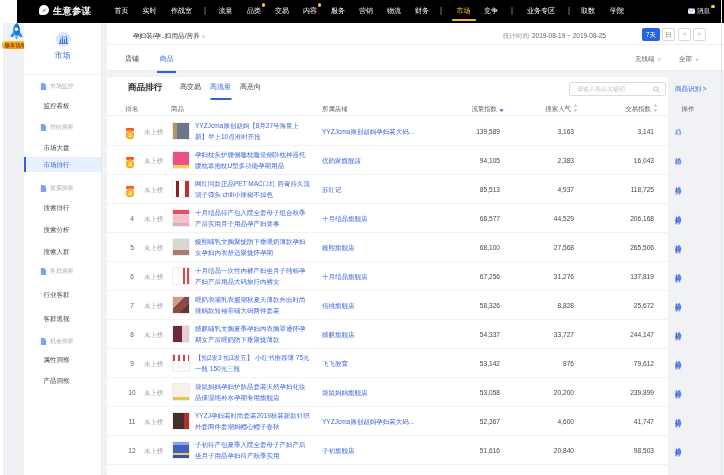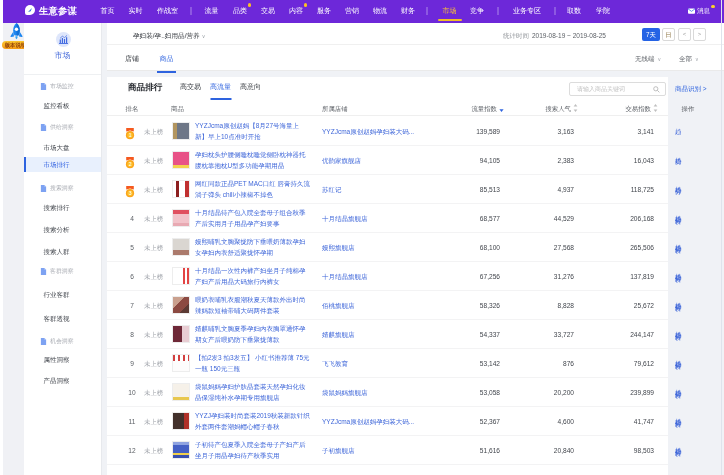--- a/index.html
+++ b/index.html
@@ -1,18 +1,18 @@
 <!DOCTYPE html>
 <html><head><meta charset="utf-8">
 <style>
 *{margin:0;padding:0;box-sizing:border-box}
 html,body{width:724px;height:475px;overflow:hidden;background:#fff;font-family:"Liberation Sans",sans-serif;-webkit-font-smoothing:antialiased}
 #app{position:absolute;left:0;top:0;width:724px;height:475px}
 
-.hd{position:absolute;left:3px;top:0;right:0;height:24px;background:#6d28d9}
+.hd{position:absolute;left:17px;top:0;right:0;height:24px;background:#000000}
 .logo-ic{position:absolute;left:21.5px;top:5px;width:10px;height:10px;background:#fff;border-radius:50% 50% 50% 2px}
 .logo-ic svg{position:absolute;left:2px;top:2px}
 .logo-tx{position:absolute;left:36px;top:0;line-height:23px;color:#fff;font-size:9.3px;font-weight:bold;letter-spacing:0.2px}
 .ni{position:absolute;top:0;line-height:22px;color:#fff;font-size:7px;transform:translateX(-50%);white-space:nowrap}
 .nd{position:absolute;top:7px;width:1px;height:8px;background:rgba(255,255,255,.45);transform:translateX(-50%)}
 .ni .dot{position:absolute;right:-4px;top:3px;width:3.5px;height:3.5px;border-radius:50%;background:#fbbf24}
 .ni.cur{color:#fbc233}
 .ni.cur:after{content:"";position:absolute;left:-5px;right:-5px;bottom:1px;height:2px;background:#f0bc28;border-radius:1px}
 .msg{position:absolute;right:14px;top:0;line-height:22px;color:#fff;font-size:6.5px}
 .msg .dot{position:absolute;right:-4.5px;top:4.5px;width:3.6px;height:3.6px;border-radius:50%;background:#fcd029}

